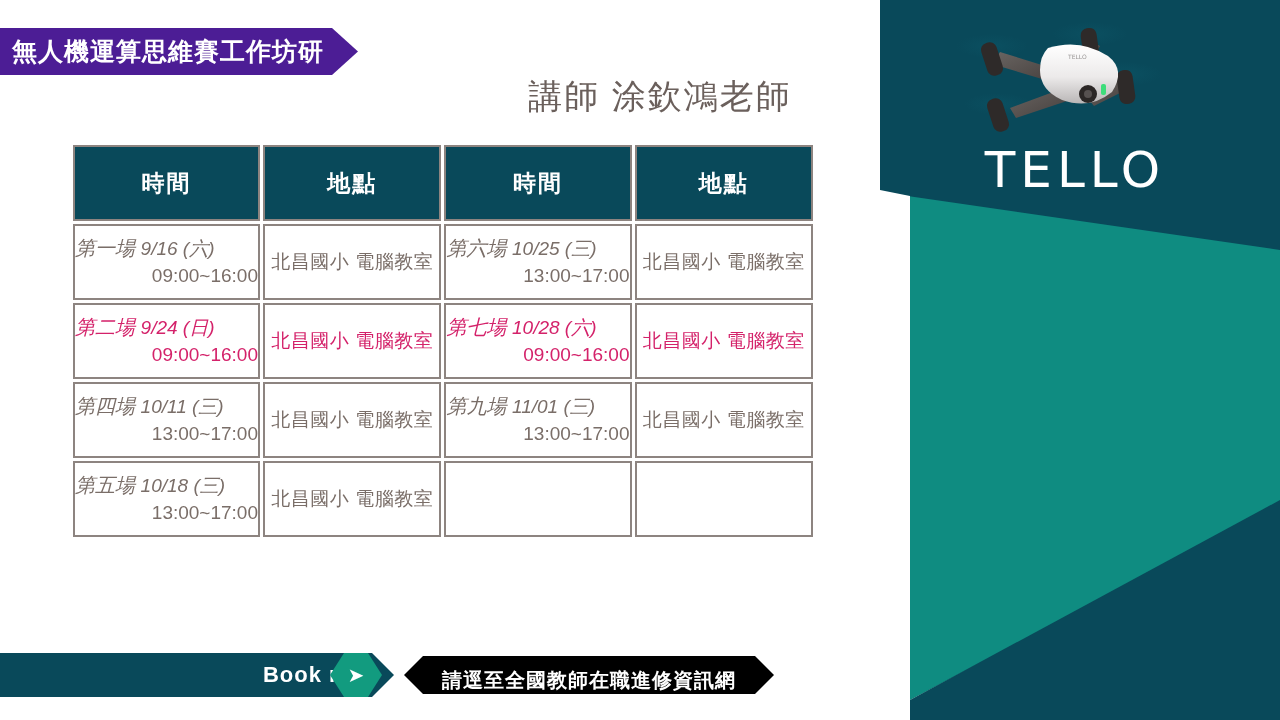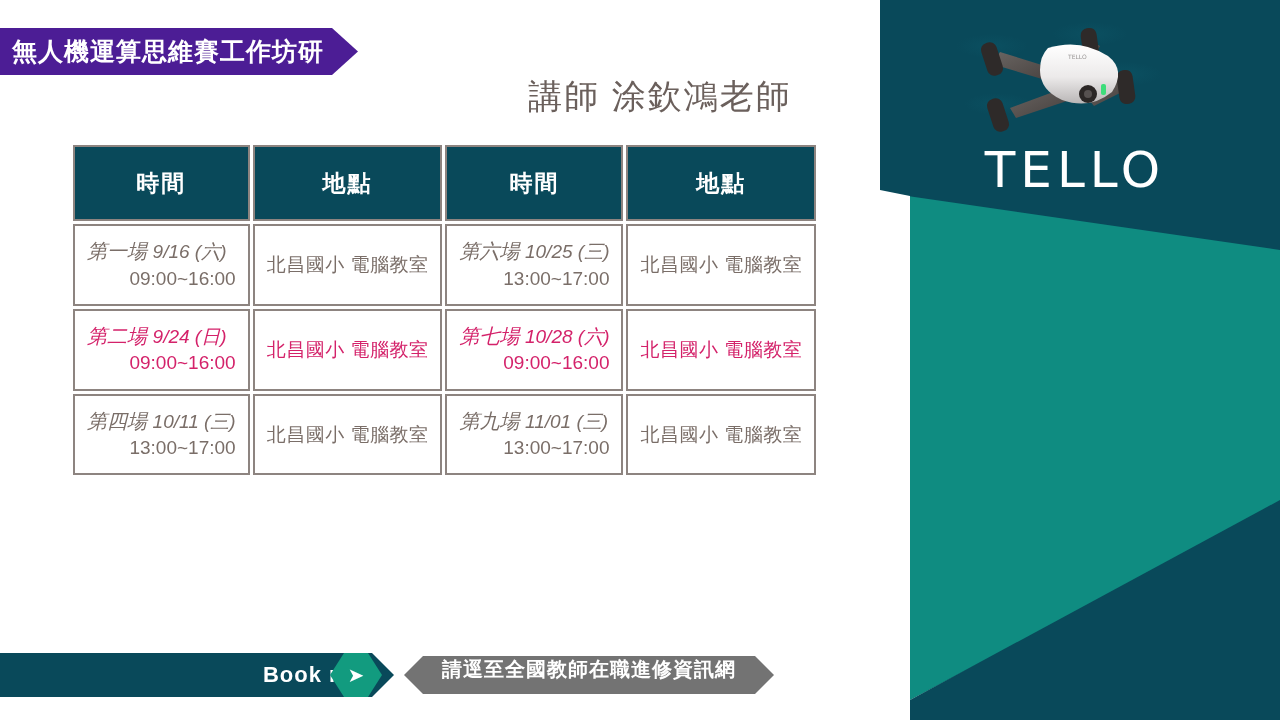--- a/index.html
+++ b/index.html
@@ -88,21 +88,21 @@
   
   #schedule-table {
     position: absolute;
     left: 70px; top: 142px;
     width: 746px;
     border-collapse: separate;
     border-spacing: 3px;
   }
   #schedule-table th, #schedule-table td {
     border: 2px solid #8d8480;
-    padding: 12px;
+    padding: 0;
     vertical-align: middle;
   }
   #schedule-table th {
     background: #09495a;
     color: #ffffff;
     height: 76px;
     font-size: 23px;
     font-weight: bold;
     letter-spacing: 2px;
     text-align: center;
@@ -159,24 +159,24 @@
     align-items: center;
     justify-content: center;
     color: #ffffff;
     font-size: 20px;
     line-height: 1;
   }
   #notice-bar {
     position: absolute;
     left: 404px; top: 656px;
     width: 370px; height: 38px;
-    background: #737373;
+    background: #000000;
     clip-path: polygon(19px 0, calc(100% - 19px) 0, 100% 50%, calc(100% - 19px) 100%, 19px 100%, 0 50%);
     display: flex;
-    align-items: flex-start;
+    align-items: flex-end;
     justify-content: center;
     color: #ffffff;
     font-size: 20px;
     font-weight: bold;
     letter-spacing: 1px;
   }
 </style>
 </head>
 <body>
 
@@ -287,20 +287,29 @@
             <div class="line1"><span class="sess">第四場 </span><span>10/11 (三)</span></div>
             <div class="line2">13:00~17:00</div>
           </td>
           <td class="col-place place-cell">北昌國小 電腦教室</td>
           <td class="col-time time-cell">
             <div class="line1"><span class="sess">第九場 </span><span>11/01 (三)</span></div>
             <div class="line2">13:00~17:00</div>
           </td>
           <td class="col-place place-cell">北昌國小 電腦教室</td>
         </tr>
+        <tr>
+          <td class="col-time time-cell">
+            <div class="line1"><span class="sess">第五場 </span><span>10/18 (三)</span></div>
+            <div class="line2">13:00~17:00</div>
+          </td>
+          <td class="col-place place-cell">北昌國小 電腦教室</td>
+          <td class="col-time time-cell empty-cell"></td>
+          <td class="col-place place-cell empty-cell"></td>
+        </tr>
       </tbody>
   </table>
 
   <div id="booknow-bar">
     <span id="booknow-label">Book now</span>
   </div>
   <div id="booknow-arrow-hex">➤</div>
   <div id="notice-bar">
     <span>請逕至全國教師在職進修資訊網</span>
   </div>

